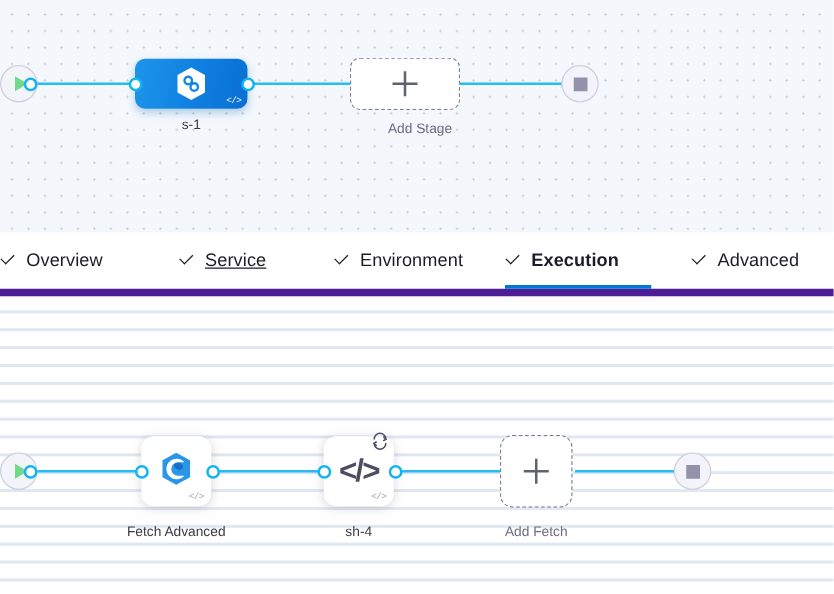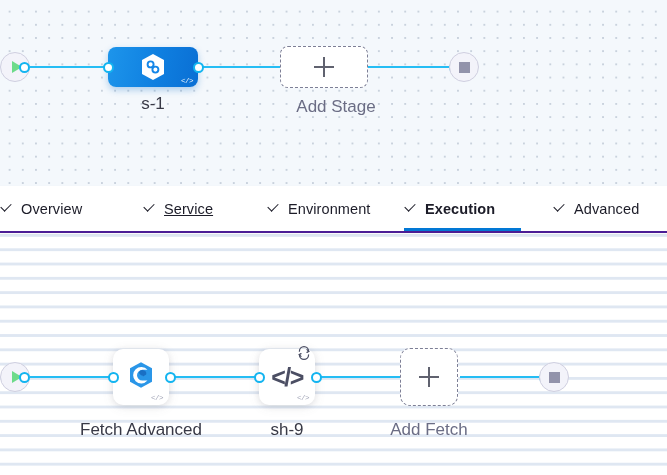--- a/index.html
+++ b/index.html
@@ -35,21 +35,21 @@
     overflow: hidden;
   }
 
   
   .tab-bar {
     position: absolute;
     left: 0; top: 186px;
     width: 667px;
     height: 45px;
     background: #ffffff;
-    border-bottom: 2px solid #4c1d95;
+    border-bottom: 6px solid #4c1d95;
     box-shadow: 0 1px 3px rgba(40,41,61,0.04);
     z-index: 5;
   }
   .tab {
     position: absolute;
     top: 0;
     height: 45px;
     display: flex;
     align-items: center;
     gap: 8px;
@@ -132,21 +132,21 @@
     margin-left: 3px;
   }
   .stop-sq {
     width: 11px; height: 11px;
     background: #9293ab;
   }
 
   .node-label {
     position: absolute;
     text-align: center;
-    font-size: 17px;
+    font-size: 11px;
     color: #383946;
     white-space: nowrap;
   }
   .node-label.muted { color: #6b6d85; }
 
   
   .stage-node {
     position: absolute;
     width: 90px; height: 40px;
     border-radius: 8px;
@@ -323,21 +323,21 @@
     <span class="loop-icon" style="left:296px; top:114px;">
       <svg width="16" height="16" viewBox="0 0 16 16" fill="none" stroke="#4b4e63" stroke-width="1.25" stroke-linecap="round">
         <path d="M3.4 6.2 A4.6 4.6 0 0 1 12.6 6.2"></path>
         <path d="M12.6 9.8 A4.6 4.6 0 0 1 3.4 9.8"></path>
         <path d="M11.0 4.6 L12.8 6.3 L11.0 7.4"></path>
         <path d="M5.0 11.4 L3.2 9.7 L5.0 8.6"></path>
       </svg>
     </span>
     <div class="port" style="left:254px; top:140.5px;"></div>
     <div class="port" style="left:311px; top:140.5px;"></div>
-    <div class="node-label" style="left:239px; top:189px; width:96px;">sh-9</div>
+    <div class="node-label" style="left:239px; top:189px; width:96px;">sh-4</div>
 
     <div class="dashed-box" style="left:400px; top:117px; width:58px; height:58px; border-radius:10px;">
       <div class="plus"></div>
     </div>
     <div class="node-label muted" style="left:381px; top:189px; width:96px;">Add Fetch</div>
 
     <div class="port" style="left:539px; top:140.5px;"></div>
     <div class="terminal" style="left:539px; top:131px;">
       <div class="stop-sq"></div>
     </div>

